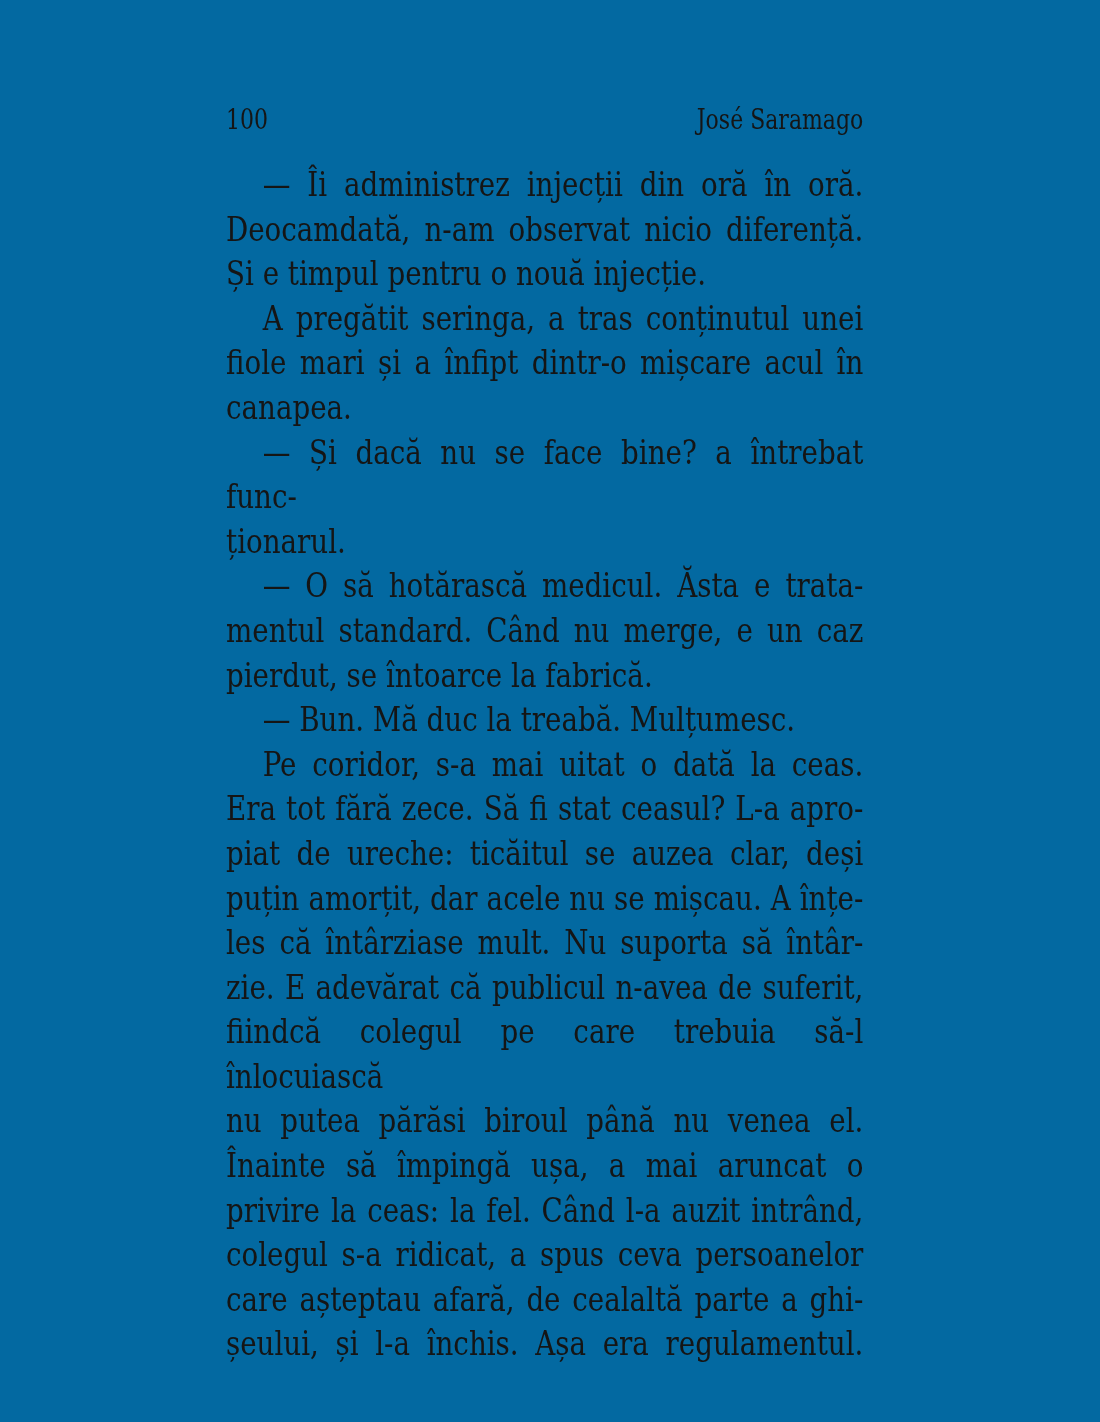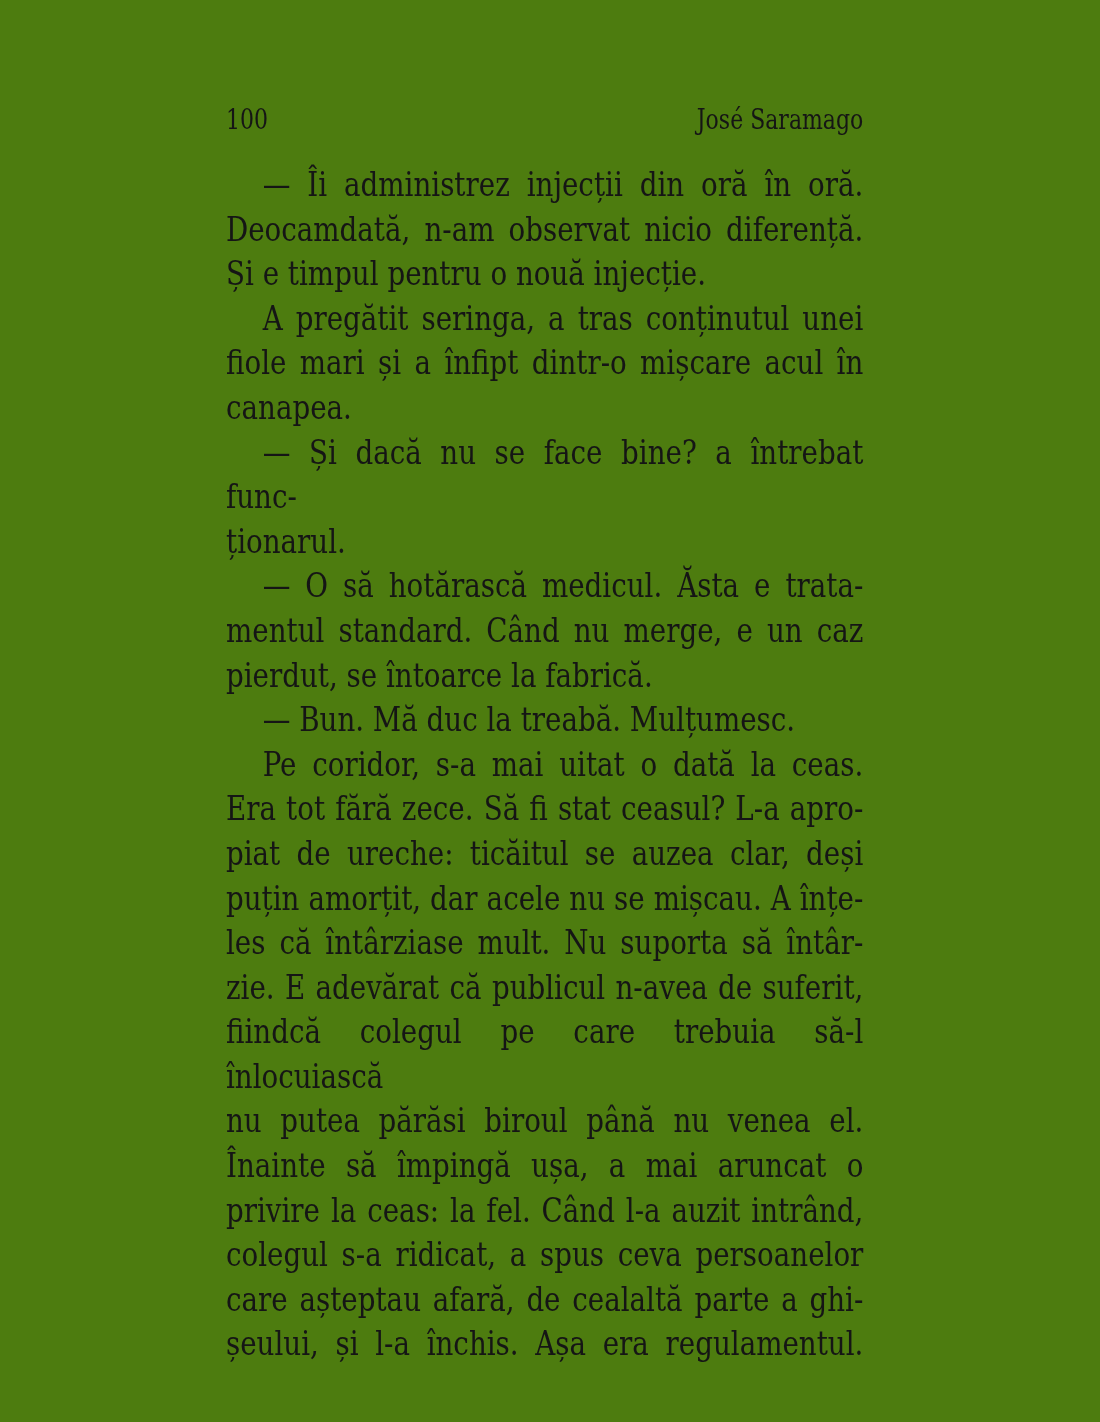--- a/index.html
+++ b/index.html
@@ -4,21 +4,21 @@
 <style>
   html, body {
     margin: 0;
     padding: 0;
     background: #ffffff;
   }
   #page {
     position: relative;
     width: 1100px;
     height: 1422px;
-    background: #4d7c0f;
+    background: #0369a1;
     overflow: hidden;
     font-family: "DejaVu Serif", "Liberation Serif", serif;
     color: #151515;
   }
   
   #content {
     position: absolute;
     left: 226px;
     top: 103px;
     width: 782px;

